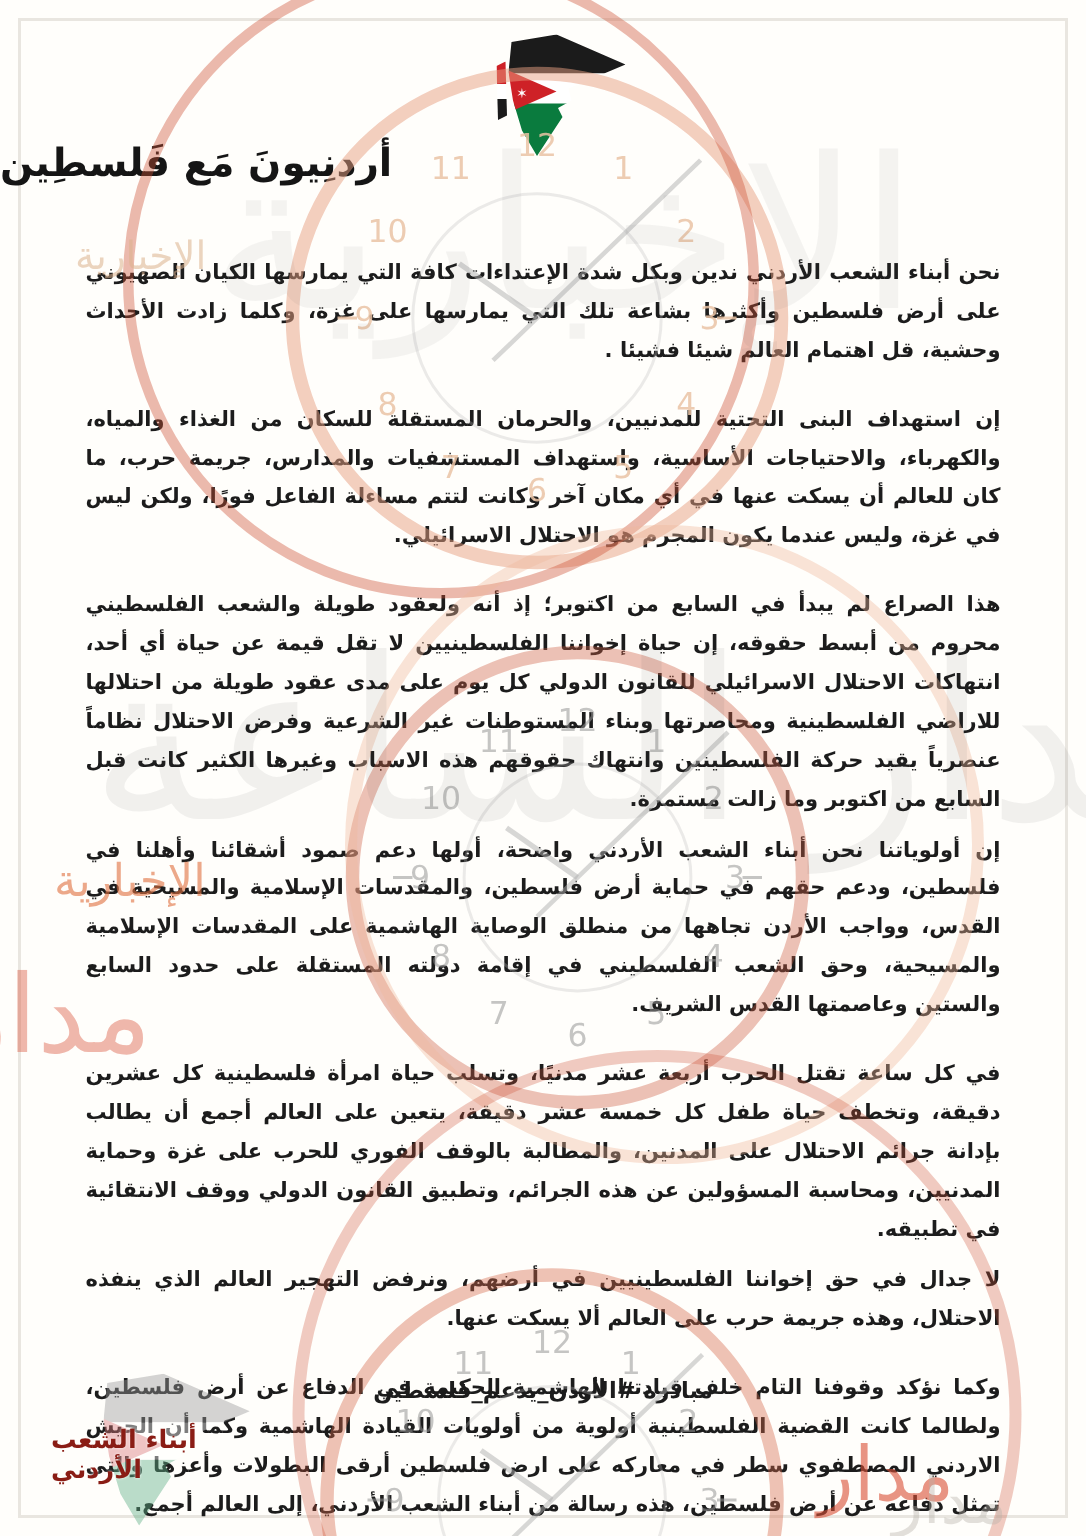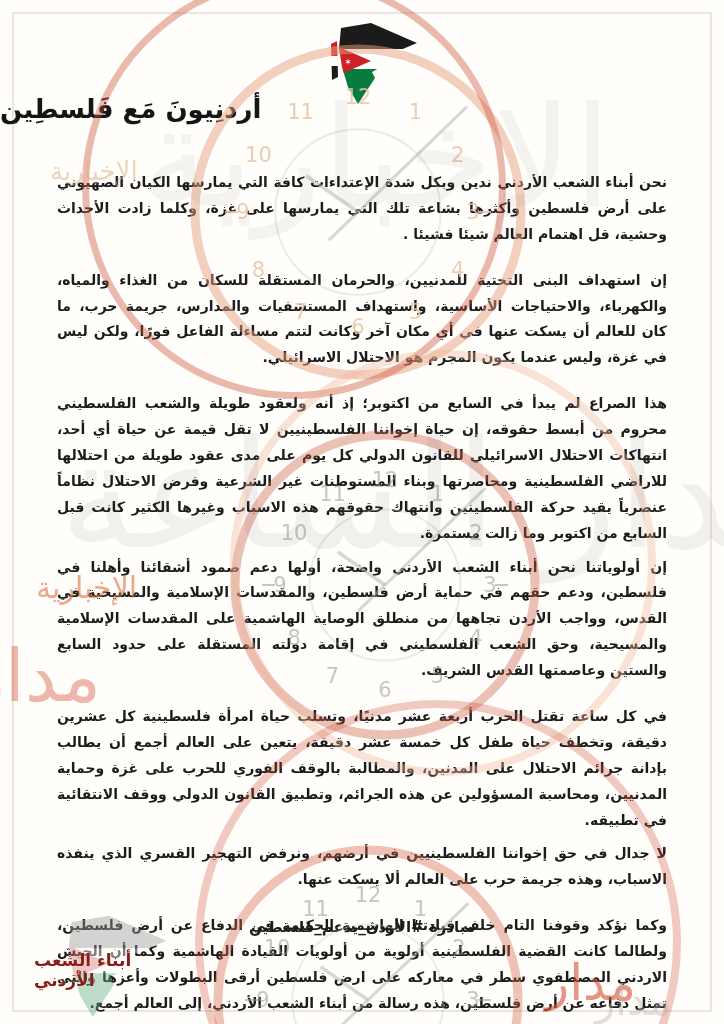--- a/index.html
+++ b/index.html
@@ -78,21 +78,21 @@
     </svg>
 
     <h1 class="doc-title">أردنِيونَ مَع فَلسطِين</h1>
 
     <div class="body-text">
       <p>نحن أبناء الشعب الأردني ندين وبكل شدة الإعتداءات كافة التي يمارسها الكيان الصهيوني على أرض فلسطين وأكثرها بشاعة تلك التي يمارسها على غزة، وكلما زادت الأحداث وحشية، قل اهتمام العالم شيئا فشيئا .</p>
       <p>إن استهداف البنى التحتية للمدنيين، والحرمان المستقلة للسكان من الغذاء والمياه، والكهرباء، والاحتياجات الأساسية، واستهداف المستشفيات والمدارس، جريمة حرب، ما كان للعالم أن يسكت عنها في أي مكان آخر وكانت لتتم مساءلة الفاعل فورًا، ولكن ليس في غزة، وليس عندما يكون المجرم هو الاحتلال الاسرائيلي.</p>
       <p>هذا الصراع لم يبدأ في السابع من اكتوبر؛ إذ أنه ولعقود طويلة والشعب الفلسطيني محروم من أبسط حقوقه، إن حياة إخواننا الفلسطينيين لا تقل قيمة عن حياة أي أحد، انتهاكات الاحتلال الاسرائيلي للقانون الدولي كل يوم على مدى عقود طويلة من احتلالها للاراضي الفلسطينية ومحاصرتها وبناء المستوطنات غير الشرعية وفرض الاحتلال نظاماً عنصرياً يقيد حركة الفلسطينين وانتهاك حقوقهم هذه الاسباب وغيرها الكثير كانت قبل السابع من اكتوبر وما زالت مستمرة.</p>
       <p class="tight">إن أولوياتنا نحن أبناء الشعب الأردني واضحة، أولها دعم صمود أشقائنا وأهلنا في فلسطين، ودعم حقهم في حماية أرض فلسطين، والمقدسات الإسلامية والمسيحية في القدس، وواجب الأردن تجاهها من منطلق الوصاية الهاشمية على المقدسات الإسلامية والمسيحية، وحق الشعب الفلسطيني في إقامة دولته المستقلة على حدود السابع والستين وعاصمتها القدس الشريف.</p>
       <p>في كل ساعة تقتل الحرب أربعة عشر مدنيًا، وتسلب حياة امرأة فلسطينية كل عشرين دقيقة، وتخطف حياة طفل كل خمسة عشر دقيقة، يتعين على العالم أجمع أن يطالب بإدانة جرائم الاحتلال على المدنين، والمطالبة بالوقف الفوري للحرب على غزة وحماية المدنيين، ومحاسبة المسؤولين عن هذه الجرائم، وتطبيق القانون الدولي ووقف الانتقائية في تطبيقه.</p>
-      <p class="tight">لا جدال في حق إخواننا الفلسطينيين في أرضهم، ونرفض التهجير القسري الذي ينفذه الاسباب، وهذه جريمة حرب على العالم ألا يسكت عنها.</p>
+      <p class="tight">لا جدال في حق إخواننا الفلسطينيين في أرضهم، ونرفض التهجير العالم الذي ينفذه الاحتلال، وهذه جريمة حرب على العالم ألا يسكت عنها.</p>
       <p>وكما نؤكد وقوفنا التام خلف قيادتنا الهاشمية الحكيمة في الدفاع عن أرض فلسطين، ولطالما كانت القضية الفلسطينية أولوية من أولويات القيادة الهاشمية وكما أن الجيش الاردني المصطفوي سطر في معاركه على ارض فلسطين أرقى البطولات وأعزها والتي تمثل دفاعه عن أرض فلسطين، هذه رسالة من أبناء الشعب الأردني، إلى العالم أجمع.</p>
     </div>
 
     <div class="doc-footer">
       <div>مبادرة #الأردن_يدعم_فلسطين</div>
     </div>
 
     <div class="sig-logo">
       <svg class="sig-map" viewBox="0 0 112 86">
         <defs>

